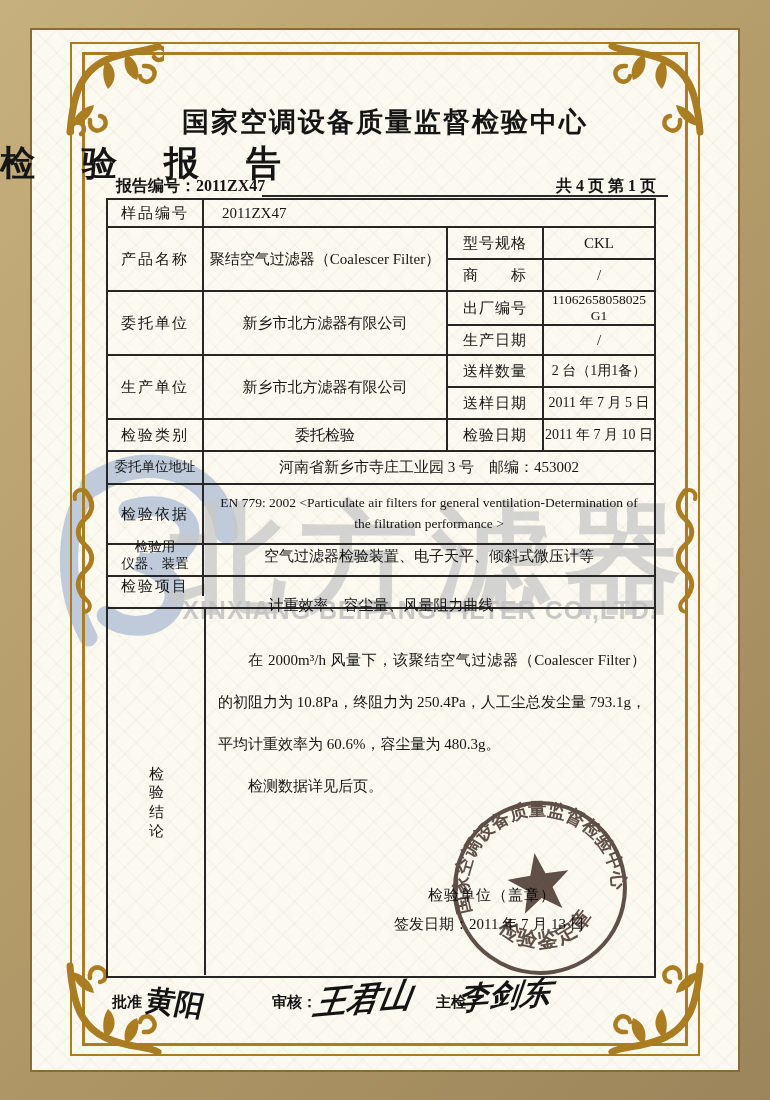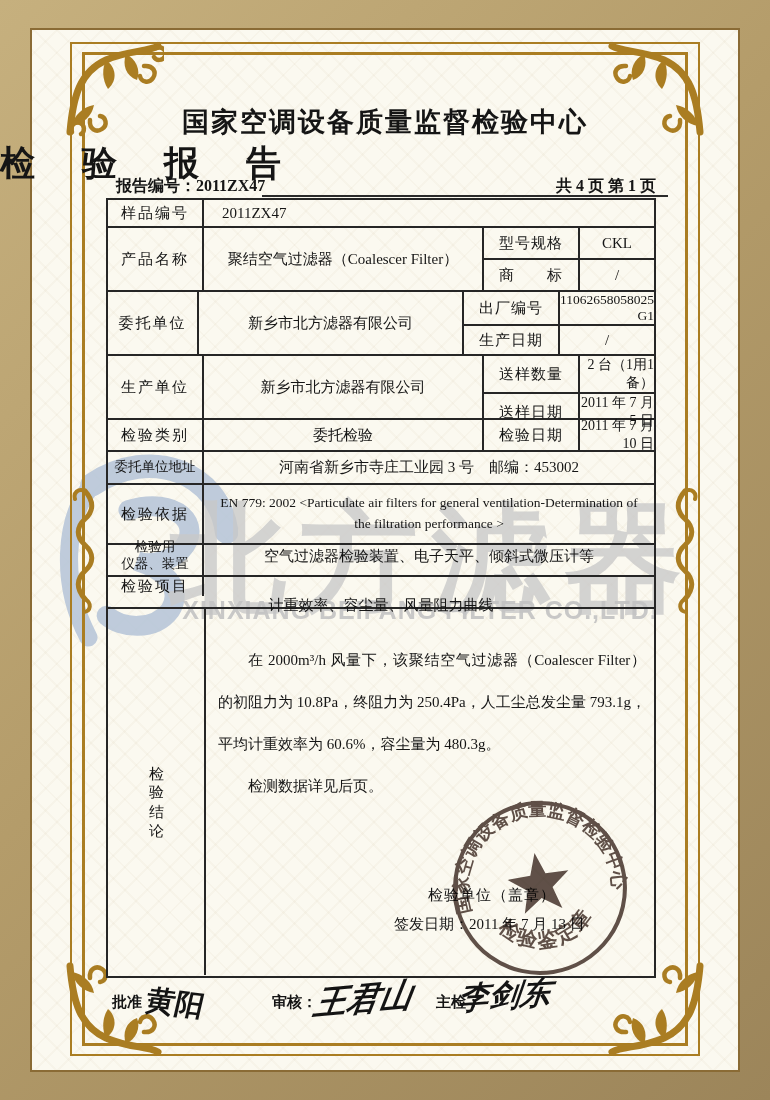--- a/index.html
+++ b/index.html
@@ -37,28 +37,28 @@
   .repline{position:absolute;left:116px;top:176px;width:540px;display:flex;justify-content:space-between;font-size:16px;}
   .repline b{font-weight:bold;}
   .rep-underline{position:absolute;left:262px;top:195px;width:406px;border-top:2px solid #2a2a2a;}
   
   .tbl{position:absolute;left:106px;top:198px;width:550px;height:780px;border:2.5px solid #262626;font-size:15px;box-sizing:border-box;}
   .row{position:absolute;left:0;width:100%;display:flex;box-sizing:border-box;border-bottom:2px solid #262626;}
   .row.last{border-bottom:none;}
   .c{box-sizing:border-box;display:flex;align-items:center;justify-content:center;text-align:center;}
   .lab{width:96px;border-right:2px solid #262626;letter-spacing:2px;flex-direction:column;line-height:1.25;}
   .lab.small{font-size:13.5px;letter-spacing:0;}
-  .val{width:280px;border-right:2px solid #262626;}
+  .val{width:244px;border-right:2px solid #262626;}
   .val.left{justify-content:flex-start;padding-left:18px;}
   .wide{flex:1;}
   .sub{flex:1;display:flex;flex-direction:column;}
   .subrow{flex:1;display:flex;border-bottom:2px solid #262626;}
   .subrow:last-child{border-bottom:none;}
   .slab{width:96px;border-right:2px solid #262626;letter-spacing:1px;}
-  .sval{flex:1;text-align:right;}
+  .sval{flex:1;}
   .basis{font-size:13.5px;line-height:1.55;padding:2px 8px;}
   .vcell{width:96px;border-right:2px solid #262626;display:flex;align-items:center;justify-content:center;}
   .vtext{writing-mode:vertical-rl;text-orientation:upright;letter-spacing:19px;font-size:15px;}
   .concl{flex:1;padding:30px 8px 12px 12px;font-size:15px;line-height:42px;text-align:justify;}
   .concl p{margin:0;text-indent:2em;}
   
   .seal-unit{position:absolute;left:428px;top:886px;font-size:15px;letter-spacing:1px;z-index:3;}
   .issue{position:absolute;left:394px;top:915px;font-size:15px;z-index:3;}
   .stamp{position:absolute;left:450px;top:798px;width:180px;height:180px;transform:rotate(-9deg);
          mix-blend-mode:multiply;opacity:.88;z-index:4;}

